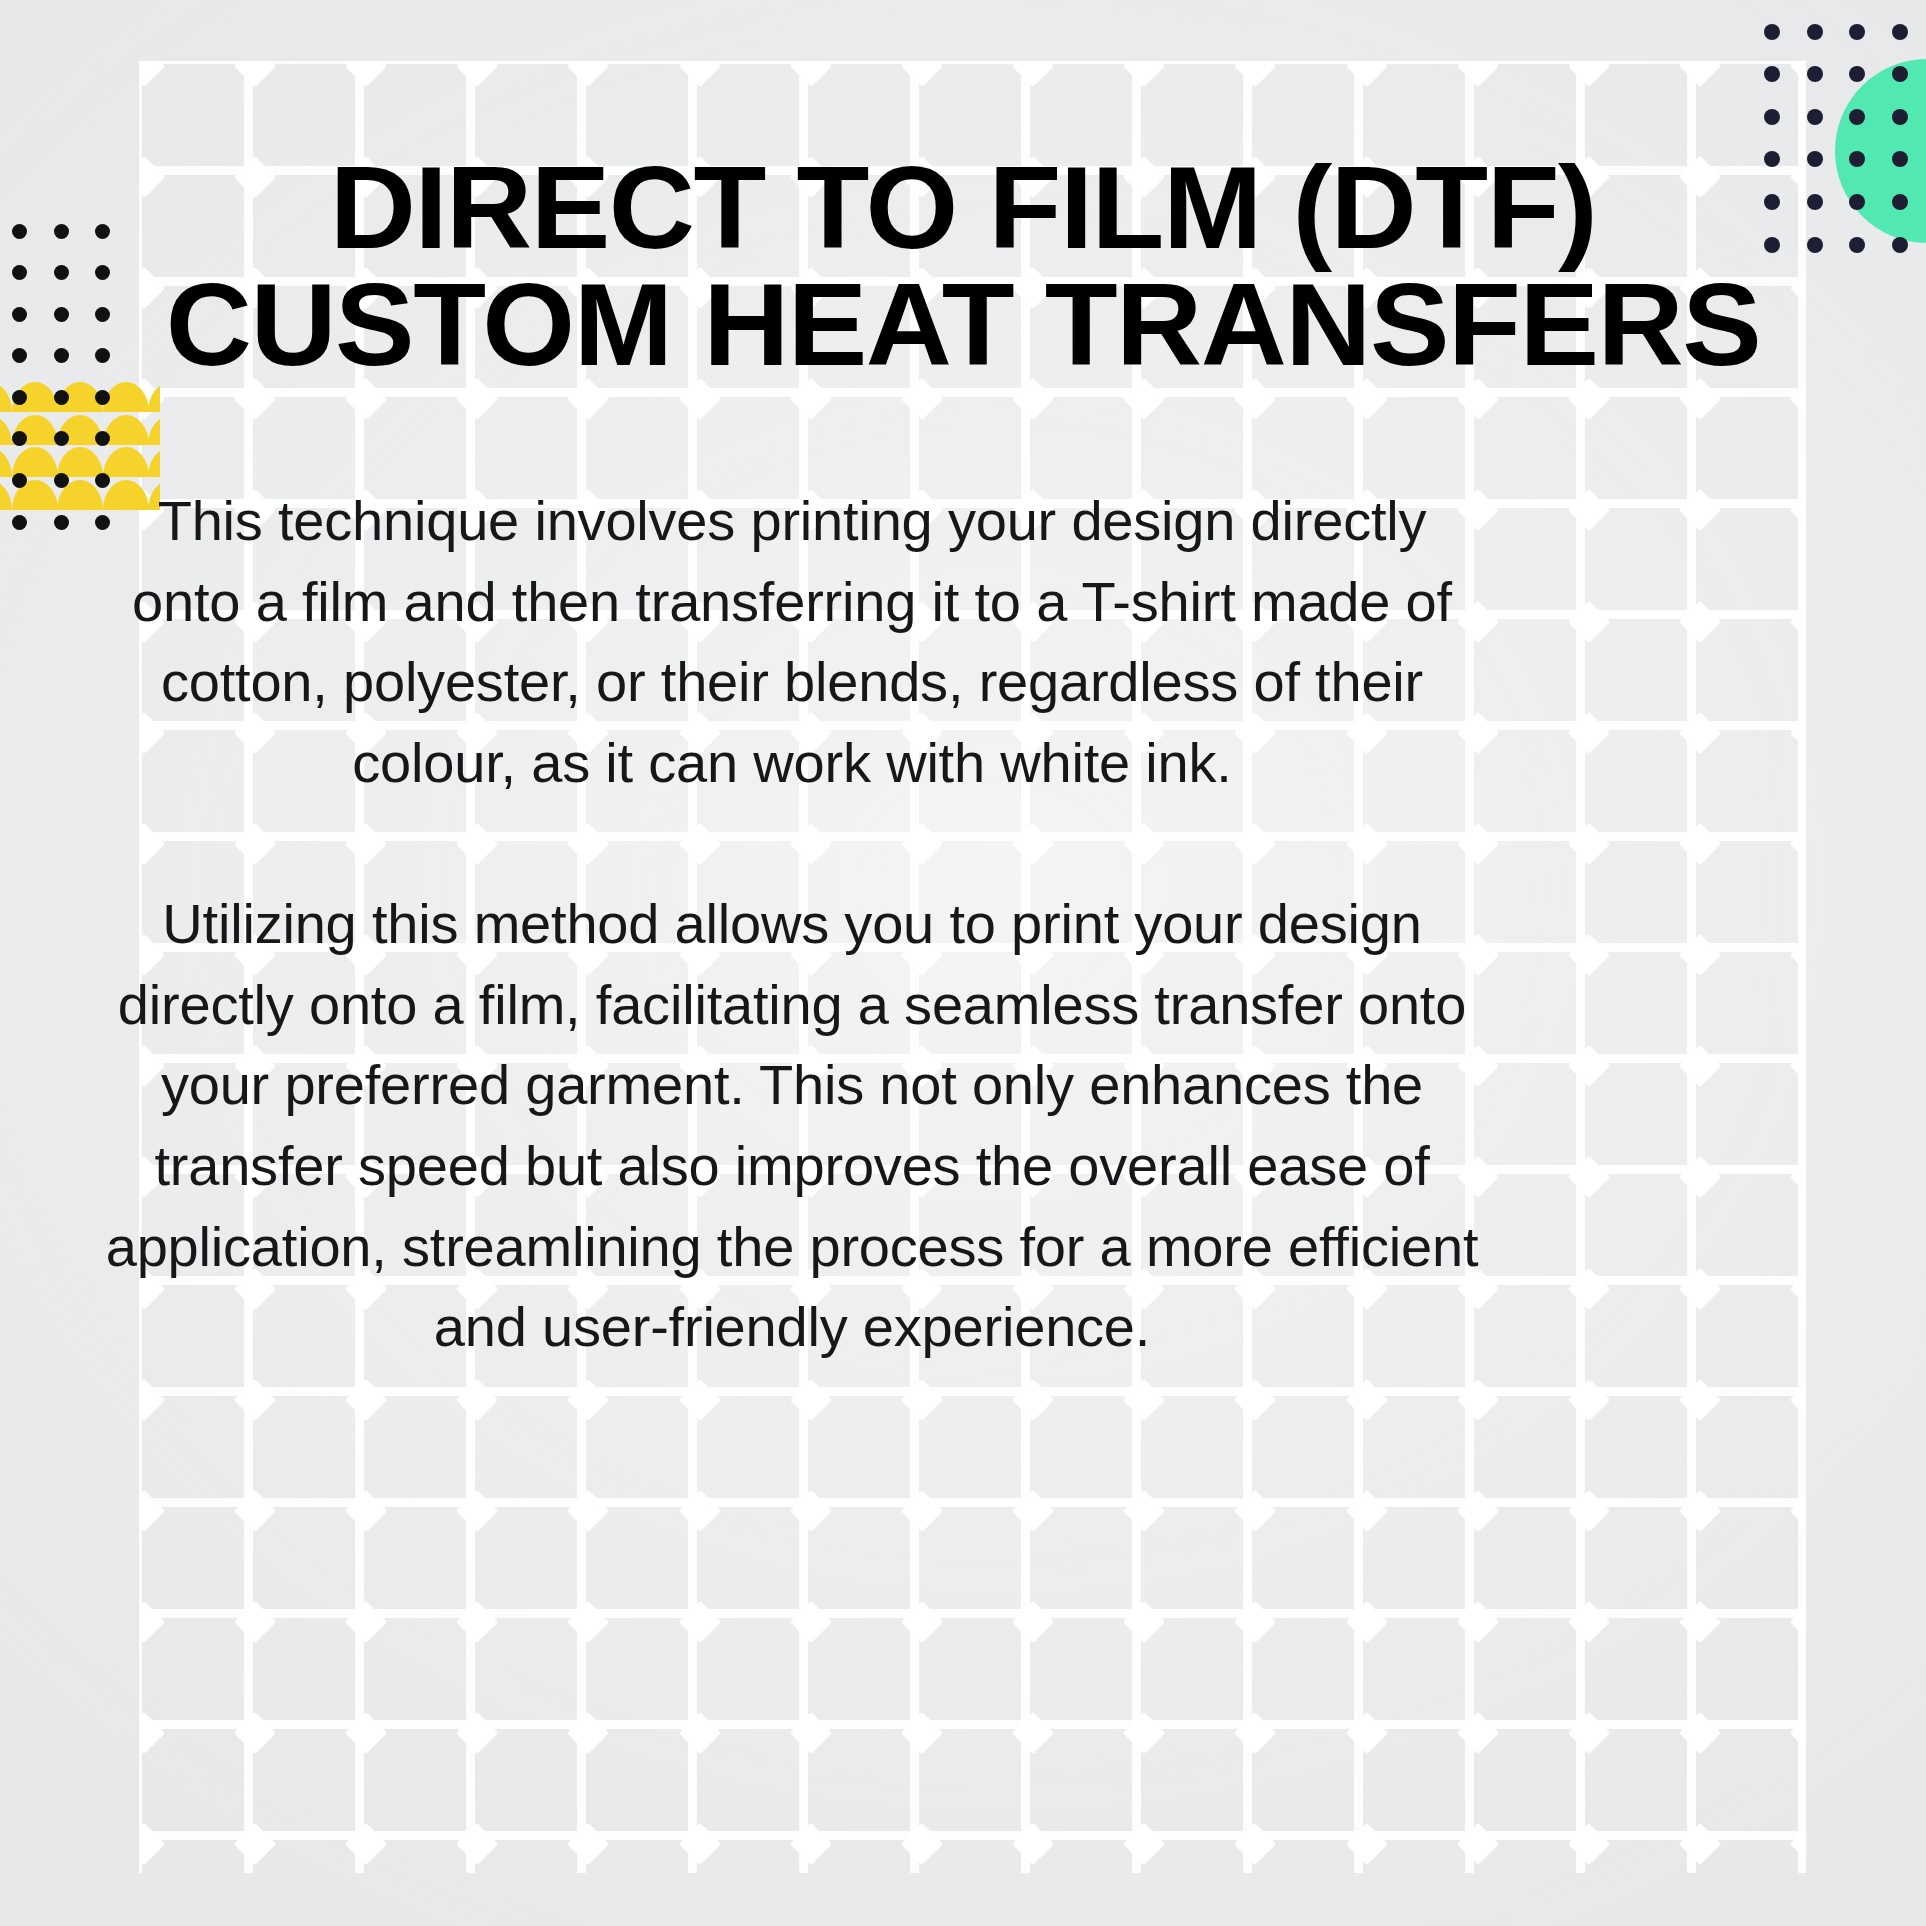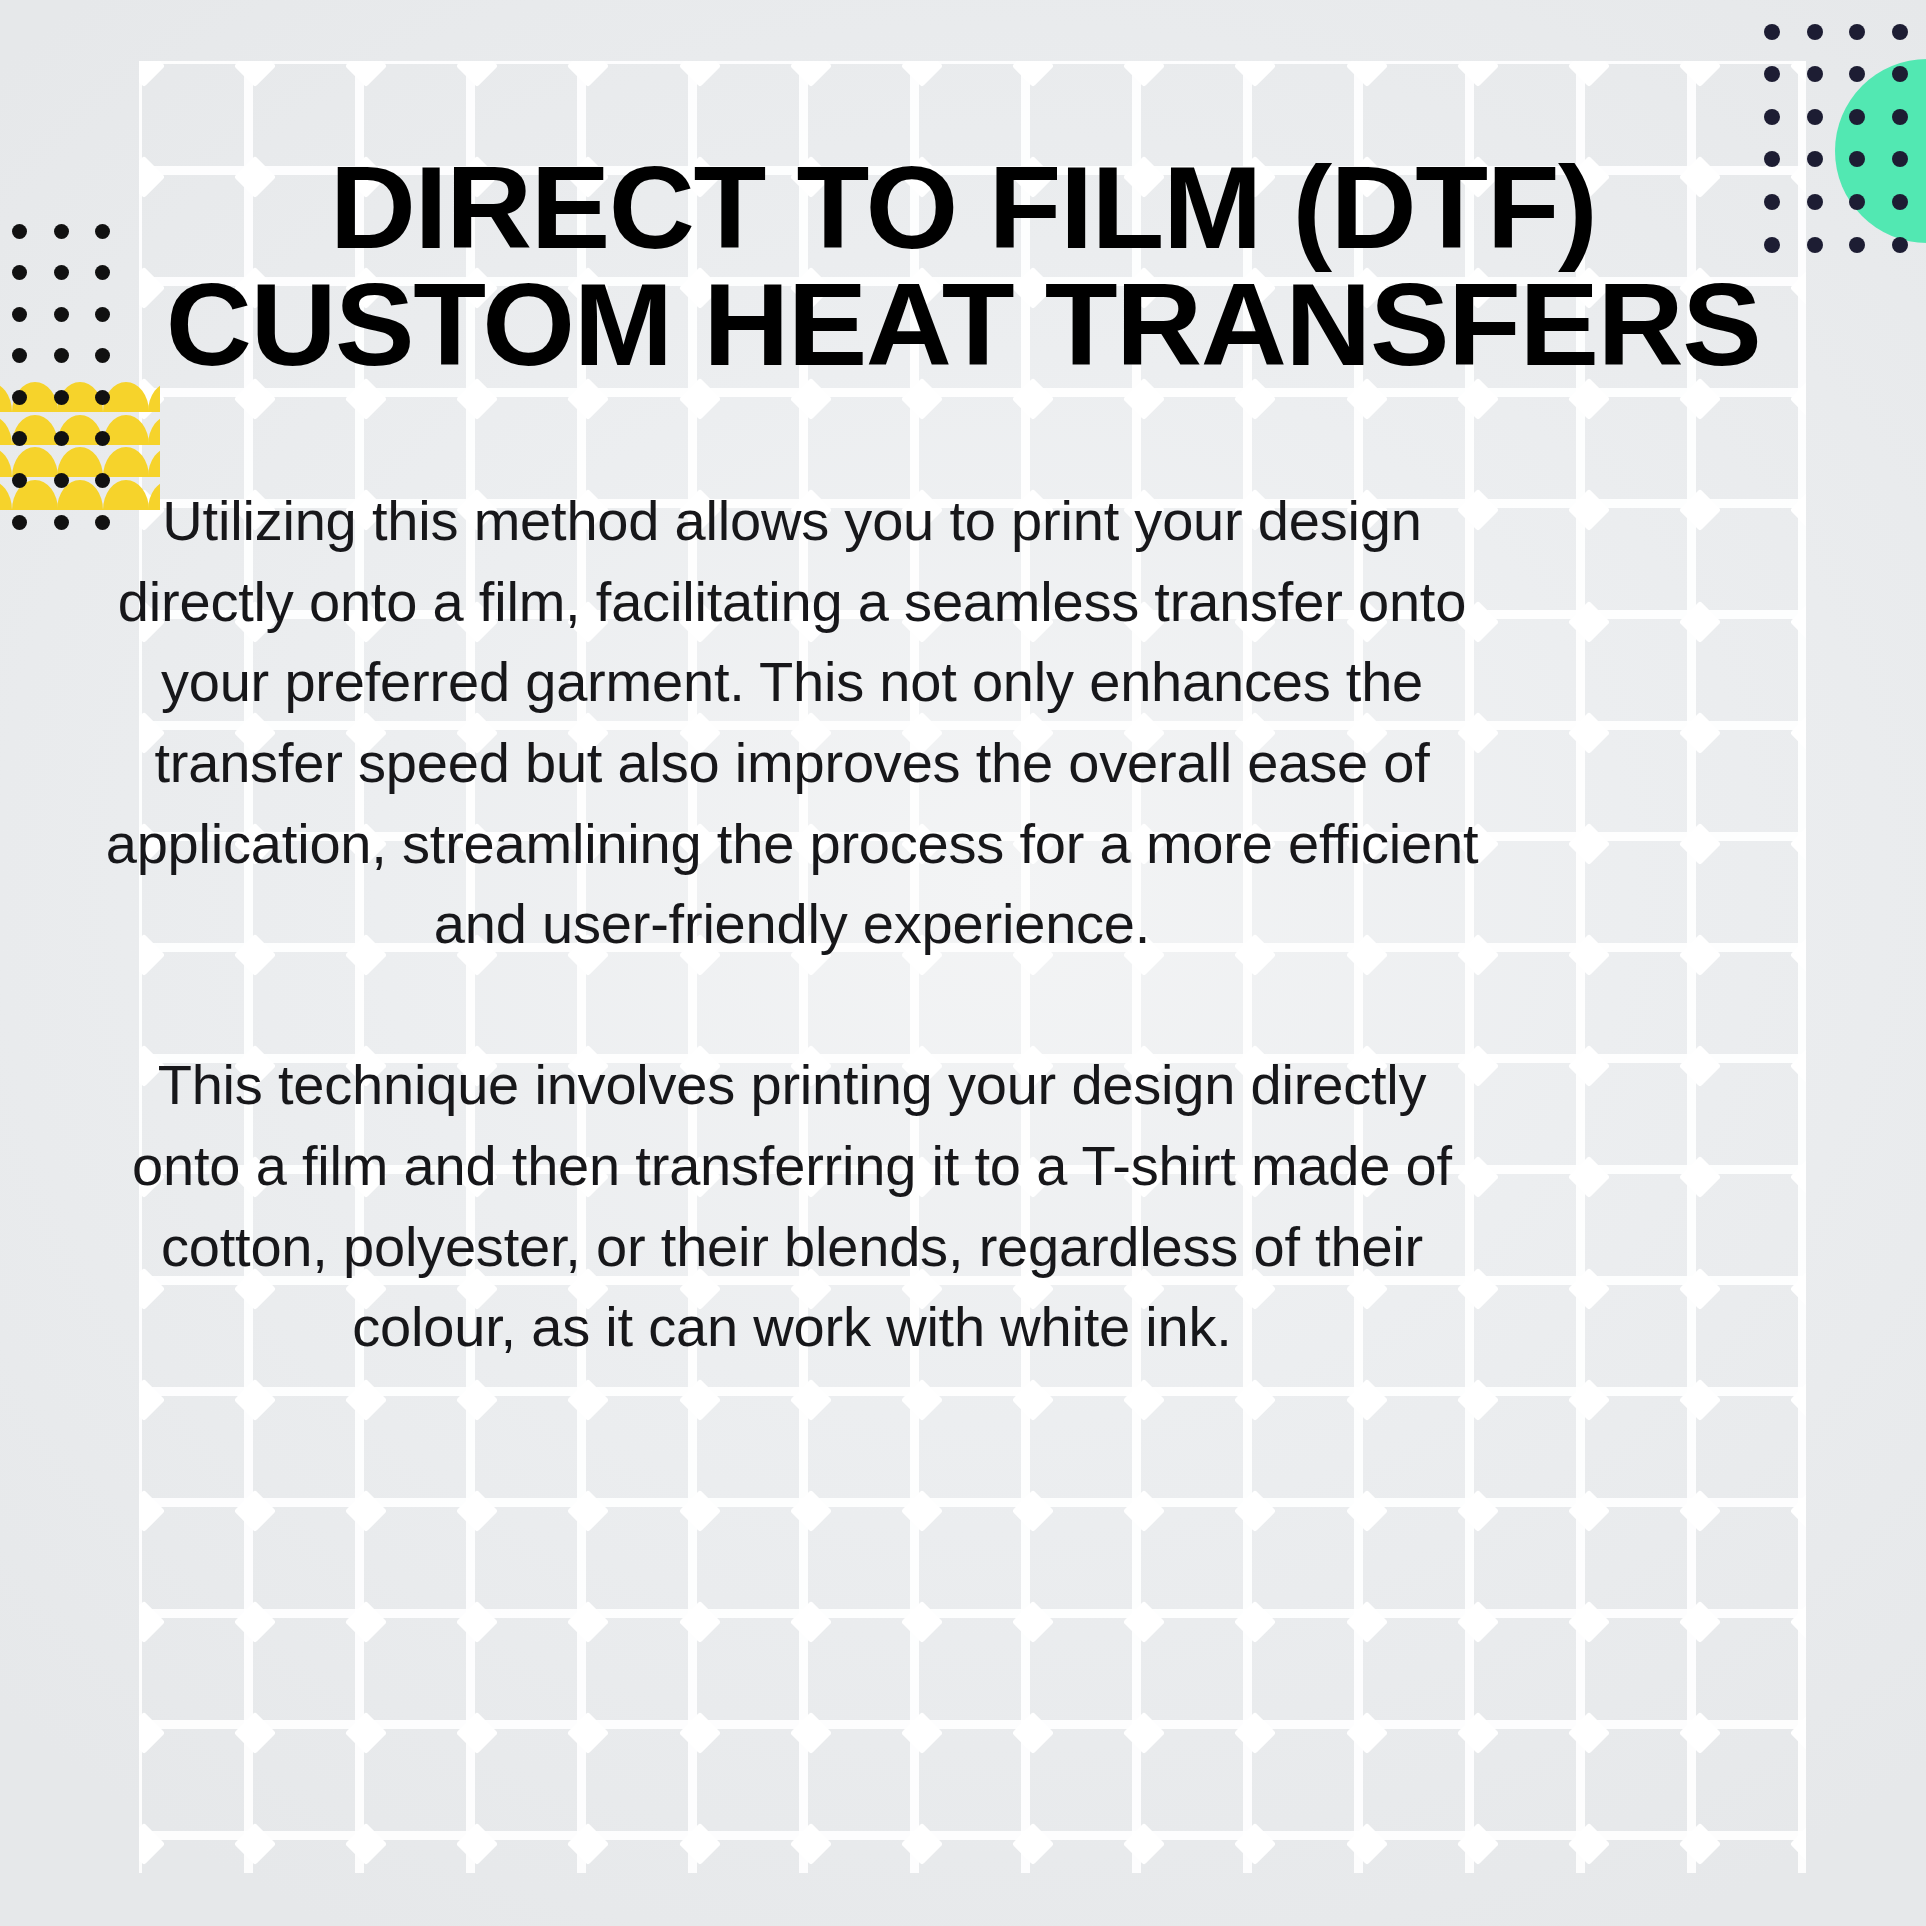--- a/index.html
+++ b/index.html
@@ -525,19 +525,19 @@
     </div>
 
   <div class="content">
 
     <div class="title">
       <span class="tline">DIRECT TO FILM (DTF)</span>
       <span class="tline">CUSTOM HEAT TRANSFERS</span>
     </div>
 
     <div class="body-block">
+      <p>This technique involves printing your design directly onto a film and then transferring it to a T-shirt made of cotton, polyester, or their blends, regardless of their colour, as it can work with white ink.</p>
       <p>Utilizing this method allows you to print your design directly onto a film, facilitating a seamless transfer onto your preferred garment. This not only enhances the transfer speed but also improves the overall ease of application, streamlining the process for a more efficient and user-friendly experience.</p>
-      <p>This technique involves printing your design directly onto a film and then transferring it to a T-shirt made of cotton, polyester, or their blends, regardless of their colour, as it can work with white ink.</p>
     </div>
 
   </div>
 </div>
 
 
 </body></html>

